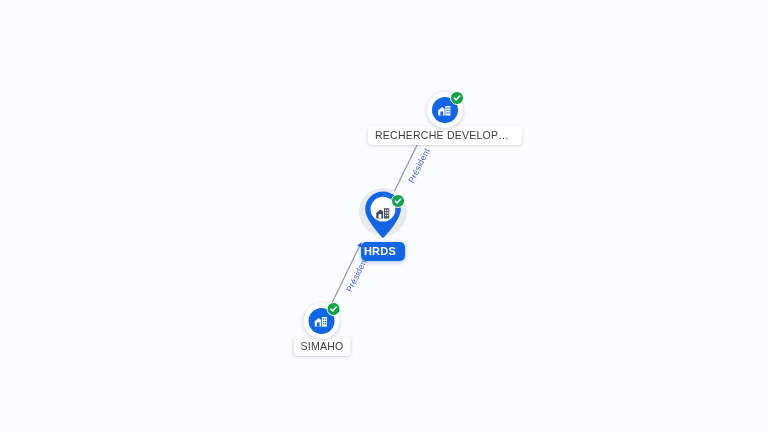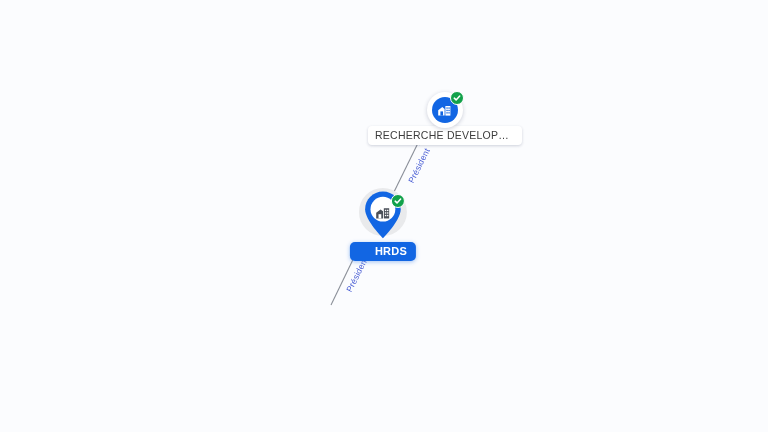--- a/index.html
+++ b/index.html
@@ -133,21 +133,21 @@
     max-width: 140px;
     overflow: hidden;
     text-overflow: ellipsis;
   }
   .name-chip.accent {
     background: #1266e3;
     color: #ffffff;
     font-weight: bold;
     font-size: 11px;
     border-radius: 5px;
-    padding: 3px 9px 4px 25px;
+    padding: 3px 9px 4px 3px;
     box-shadow: 0 1px 4px rgba(18,102,227,.38);
   }
 </style>
 </head>
 <body style="background: rgb(251, 252, 254);">
 
 <div id="graph-canvas">
 
   <svg class="edges-layer" viewBox="0 0 768 432" width="768" height="432">
     <defs>
@@ -211,14 +211,37 @@
       </div>
       <span class="badge-check" style="right:2px; top:6px;">
         <svg width="8" height="8" viewBox="0 0 10 10" aria-hidden="true">
           <path d="M1.6 5.2 L3.9 7.4 L8.4 2.6" stroke="#ffffff" stroke-width="1.9" fill="none" stroke-linecap="round" stroke-linejoin="round"></path>
         </svg>
       </span>
     </div>
     <div class="name-chip accent" style="margin-top:6px;">HRDS</div>
   </div>
 
+  <div class="node round-node" style="left:322px; top:303px; transform: translateX(-50%);">
+    <div class="disc-wrap">
+      <div class="disc">
+        <svg width="16" height="16" viewBox="0 0 16 16" aria-hidden="true">
+          <path d="M1.2 13.6 V8.2 L5.3 5.1 L7.6 6.9 V13.6 Z" fill="#ffffff"></path>
+          <rect x="8.4" y="4.0" width="5.0" height="9.6" fill="#ffffff"></rect>
+          <rect x="9.4" y="5.4" width="1.3" height="1.3" fill="#1266e3"></rect>
+          <rect x="11.4" y="5.4" width="1.3" height="1.3" fill="#1266e3"></rect>
+          <rect x="9.4" y="7.8" width="1.3" height="1.3" fill="#1266e3"></rect>
+          <rect x="11.4" y="7.8" width="1.3" height="1.3" fill="#1266e3"></rect>
+          <rect x="9.4" y="10.2" width="1.3" height="1.3" fill="#1266e3"></rect>
+          <rect x="11.4" y="10.2" width="1.3" height="1.3" fill="#1266e3"></rect>
+          <rect x="3.4" y="9.4" width="2.6" height="4.2" fill="#1266e3"></rect>
+        </svg>
+      </div>
+      <span class="badge-check" style="right:-1px; top:-1px;">
+        <svg width="8" height="8" viewBox="0 0 10 10" aria-hidden="true">
+          <path d="M1.6 5.2 L3.9 7.4 L8.4 2.6" stroke="#ffffff" stroke-width="1.9" fill="none" stroke-linecap="round" stroke-linejoin="round"></path>
+        </svg>
+      </span>
+    </div>
+    <div class="name-chip">SIMAHO</div>
+  </div>
 
 </div>
 
 </body></html>

